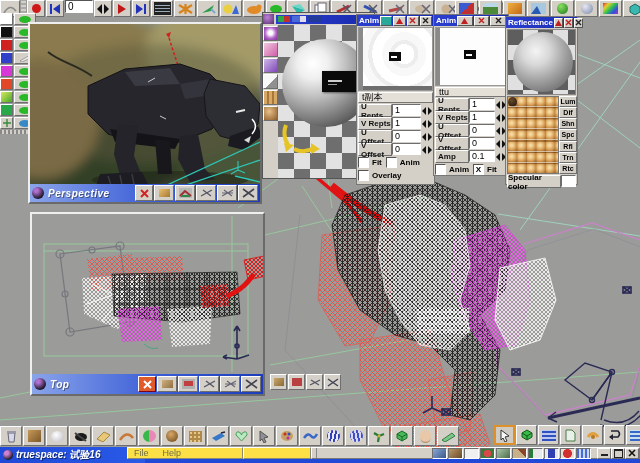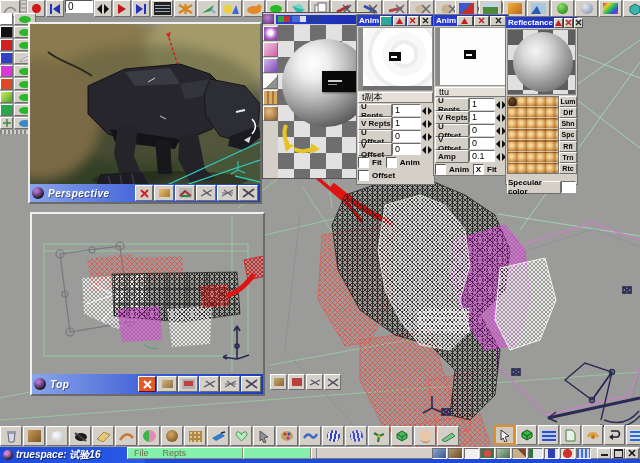--- a/index.html
+++ b/index.html
@@ -31,21 +31,21 @@
   .fval{flex:1;font-size:9px;display:flex;align-items:center;padding-left:2px;box-sizing:border-box;height:12px;}
   .fspin{flex:0 0 12px;display:flex;align-items:center;justify-content:center;}
   .cb{width:9px;height:9px;background:#fff;border:1px solid;border-color:#555 #fff #fff #555;font-size:8px;font-weight:bold;
       line-height:9px;text-align:center;color:#000;box-sizing:content-box;}
   .cblab{font-size:8px;font-weight:bold;margin:0 4px 0 3px;}
   .namebar{height:11px;margin:1px;background:#e4e0d8;border:1px solid;border-color:#fff #777 #777 #fff;
            font-size:9px;display:flex;align-items:center;padding-left:3px;box-sizing:border-box;}
   .chan{height:10px;font-size:7px;font-weight:bold;display:flex;align-items:center;justify-content:center;}
   
   .statusbar{position:absolute;left:0;top:447px;width:640px;height:16px;background:#1f49d6;}
-  .menuseg{position:absolute;top:0;height:12px;background:#86efac;border:1px solid;border-color:#fff #8a8a72 #8a8a72 #fff;box-sizing:border-box;}
+  .menuseg{position:absolute;top:0;height:12px;background:#fde047;border:1px solid;border-color:#fff #8a8a72 #8a8a72 #fff;box-sizing:border-box;}
   .menutxt{font-size:9px;color:#6e6e46;margin-left:6px;margin-right:8px;}
   .winctl{width:14px;height:11px;display:flex;align-items:flex-end;justify-content:center;box-sizing:border-box;}
   .glyph{display:block;}
   .seppad{width:5px;height:17px;background:repeating-linear-gradient(0deg,#aaa 0 2px,#d4d0c8 2px 4px);margin-right:1px;}
   input.frame{width:28px;height:13px;border:1px solid;border-color:#555 #fff #fff #555;font-size:10px;padding:0 2px;}
 </style>
 </head>
 <body>
 
 <svg class="abs" width="640" height="463" viewBox="0 0 640 463" style="left:0;top:0;">
@@ -634,21 +634,21 @@
       </span>
   </div>
   <div class="frow" style="align-items:center;">
     <span class="cb"></span>
     <span class="cblab">Fit</span>
     <span class="cb"></span>
     <span class="cblab">Anim</span>
   </div>
   <div class="frow" style="align-items:center;">
     <span class="cb"></span>
-    <span class="cblab">Offset</span>
+    <span class="cblab">Overlay</span>
   </div>
 </div>
 
 <div class="panel" style="left:433px;top:14px;width:76px;height:162px;">
   <div class="ptitle">
     <span>Anim</span>
     <span class="pchip">
         <svg width="7" height="6">
           <path d="M3.5,0 L7,6 H0 Z" fill="#c02020"></path>
         </svg>
@@ -758,21 +758,21 @@
     <div style="width:18px;display:flex;flex-direction:column;">
       <span class="chan rb" style="flex:1;">Lum</span>
       <span class="chan rb" style="flex:1;">Dif</span>
       <span class="chan rb" style="flex:1;">Shn</span>
       <span class="chan rb" style="flex:1;">Spc</span>
       <span class="chan rb" style="flex:1;">Rfl</span>
       <span class="chan rb" style="flex:1;">Trn</span>
       <span class="chan rb" style="flex:1;">Rtc</span>
     </div>
   </div>
-  <div style="display:flex;align-items:center;height:24px;margin:1px;">
+  <div style="display:flex;align-items:flex-start;height:24px;margin:1px;">
     <span class="rb" style="flex:1;font-size:8px;font-weight:bold;display:flex;align-items:center;justify-content:center;height:11px;">Specular color</span>
     <span class="sb" style="width:13px;height:10px;background:#fff;"></span>
   </div>
 </div>
 
 <div class="abs" style="left:0;top:425px;width:640px;height:22px;display:flex;align-items:center;background:transparent;">
   <div class="tb rb" style="width:22px;height:20px;">
       <svg width="13" height="14">
         <path d="M3,4 h7 l-1,9 h-5 Z" fill="#d8d8e8" stroke="#667"></path>
         <rect x="2" y="2" width="9" height="2" fill="#99a"></rect>
@@ -903,21 +903,21 @@
     </div>
 </div>
 
 <div class="statusbar">
   <div class="abs" style="left:0;top:0;width:145px;height:16px;background:linear-gradient(90deg,#1f49d6,#2a5ae8);display:flex;align-items:center;">
     <span style="width:10px;height:10px;border-radius:50%;margin:0 3px;background:radial-gradient(circle at 35% 30%,#d080d0 20%,#141420 75%);"></span>
     <span style="color:#fff;font-size:10px;font-weight:bold;font-style:italic;white-space:nowrap;text-shadow:1px 1px 0 rgba(0,0,0,.5);">truespace: 试验16</span>
   </div>
   <div class="menuseg" style="left:127px;width:116px;display:flex;align-items:center;">
     <span class="menutxt">File</span>
-    <span class="menutxt">Repts</span>
+    <span class="menutxt">Help</span>
   </div>
   <div class="menuseg" style="left:243px;width:68px;"></div>
   <div class="abs" style="left:311px;top:0;width:329px;height:12px;background:#d4d0c8;border:1px solid;border-color:#fff #777 #777 #fff;box-sizing:border-box;display:flex;align-items:center;">
     <span style="width:1px;height:10px;background:#888;margin-left:4px;"></span>
     <span style="flex:1;"></span>
     <span class="sb" style="width:13px;height:9px;margin-right:1px;background:linear-gradient(135deg,#88a8d8,#3a5888);"></span>
     <span class="sb" style="width:13px;height:9px;margin-right:1px;background:linear-gradient(135deg,#b89868,#6a4828);"></span>
     <span class="sb" style="width:13px;height:9px;margin-right:1px;background:#f0f0f0;"></span>
     <span class="sb" style="width:13px;height:9px;margin-right:1px;background:radial-gradient(circle,#d84848 45%,#3a7a3a 48%);"></span>
     <span class="sb" style="width:13px;height:9px;margin-right:1px;background:linear-gradient(135deg,#a8c8a8,#4a6a4a);"></span>

